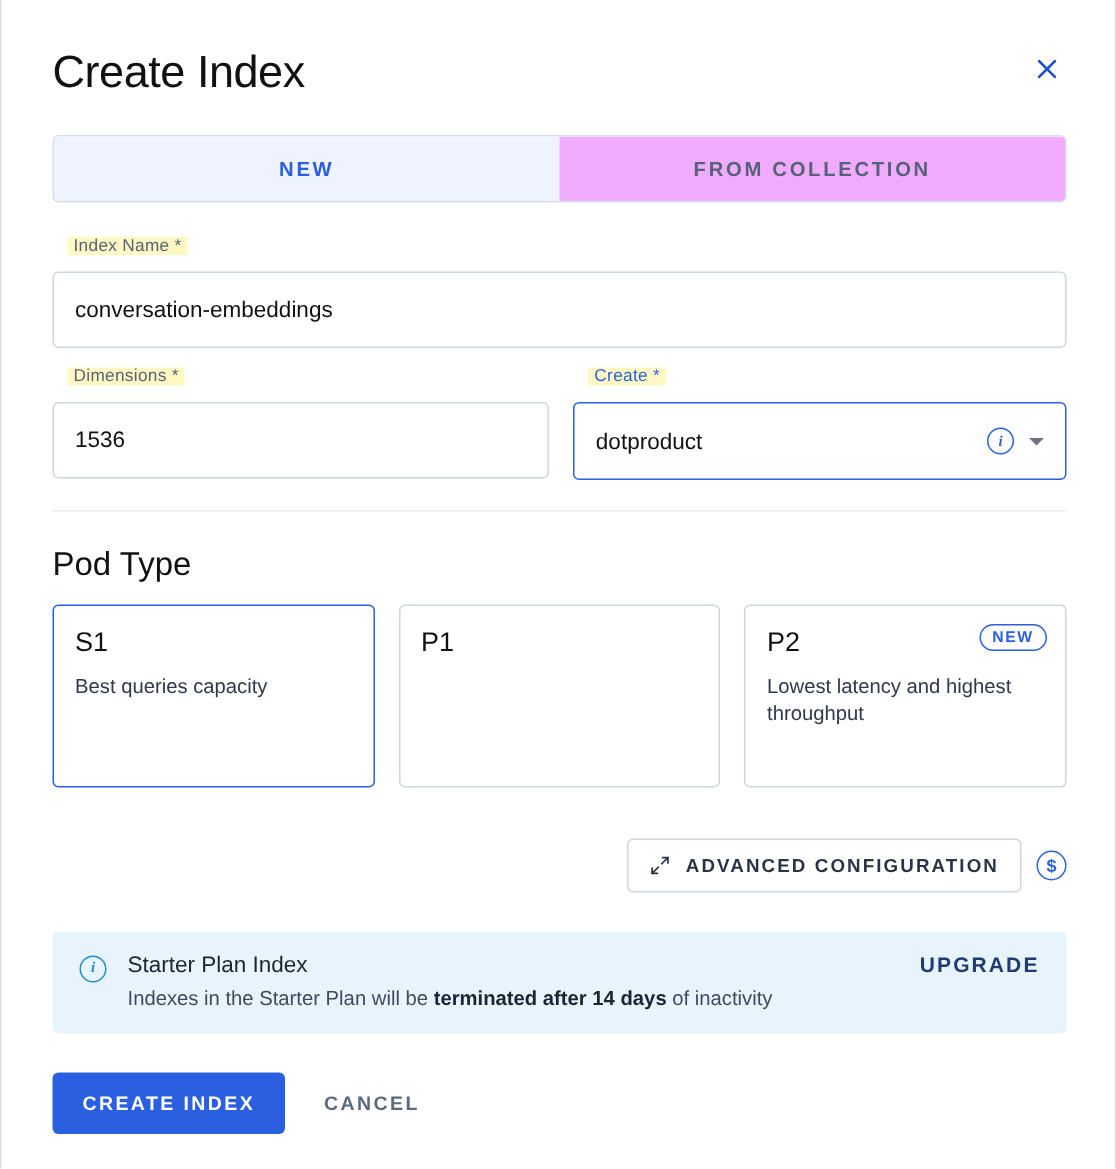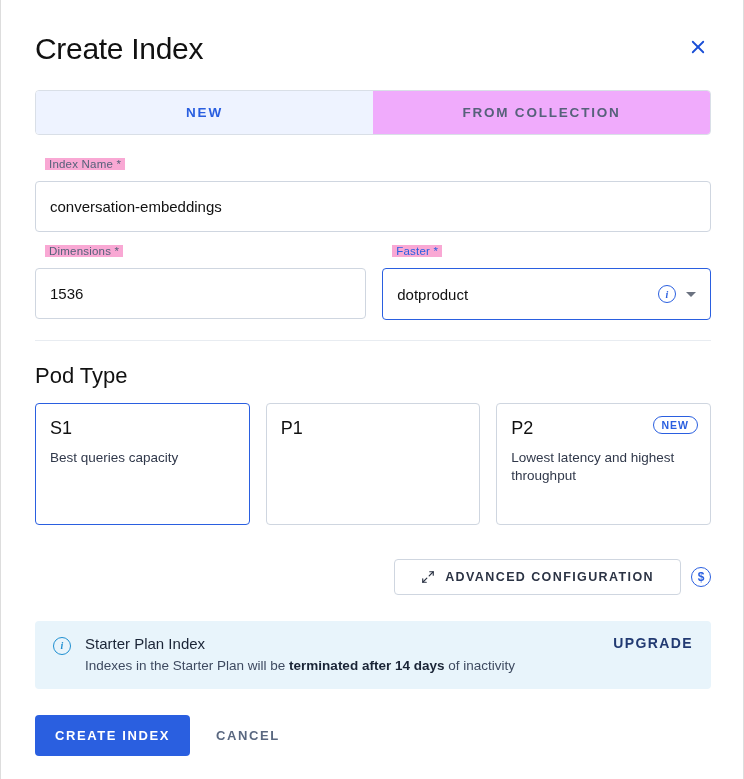--- a/index.html
+++ b/index.html
@@ -59,21 +59,21 @@
     }
     .form-row { display: flex; gap: 16px; margin-bottom: 20px; }
     .field {
       position: relative;
       flex: 1;
     }
     .field-label {
       position: absolute;
       top: -7px;
       left: 10px;
-      background: #f9a8d4;
+      background: #fef9c3;
       padding: 0 4px;
       font-size: 11.5px;
       color: #56617a;
       letter-spacing: 0.2px;
     }
     .field-label.accent { color: #2a5fe0; }
     .field input, .field .select-box {
       width: 100%;
       border: 1px solid #cfd6e0;
       border-radius: 4px;
@@ -140,21 +140,21 @@
       border-radius: 12px; font-size: 10.5px; font-weight: 700;
       letter-spacing: 1px; padding: 2px 8px;
     }
     .adv-row {
       display: flex; justify-content: flex-end; align-items: center; gap: 10px; margin-bottom: 26px;
     }
     .adv-btn {
       border: 1px solid #cfd6e0;
       background: #fff;
       border-radius: 4px;
-      padding: 10px 26px;
+      padding: 10px 14px;
       font-size: 12.5px;
       font-weight: 700;
       letter-spacing: 1.4px;
       color: #2b3344;
       display: inline-flex; align-items: center; gap: 10px;
       cursor: pointer;
     }
     .expand-icon { width: 14px; height: 14px; }
     .dollar-circle {
       width: 20px; height: 20px; border-radius: 50%;
@@ -217,21 +217,21 @@
     <input type="text" value="conversation-embeddings" style="">
   </div>
 </div>
 
 <div class="form-row">
   <div class="field" style="flex:0 0 49%;">
     <span class="field-label">Dimensions *</span>
     <input type="text" value="1536" style="">
   </div>
   <div class="field focused">
-    <span class="field-label accent">Faster *</span>
+    <span class="field-label accent">Create *</span>
     <div class="select-box">
       <span>dotproduct</span>
       <span class="select-right">
         <span class="info-circle">i</span>
         <span class="caret"></span>
       </span>
     </div>
   </div>
 </div>
 

